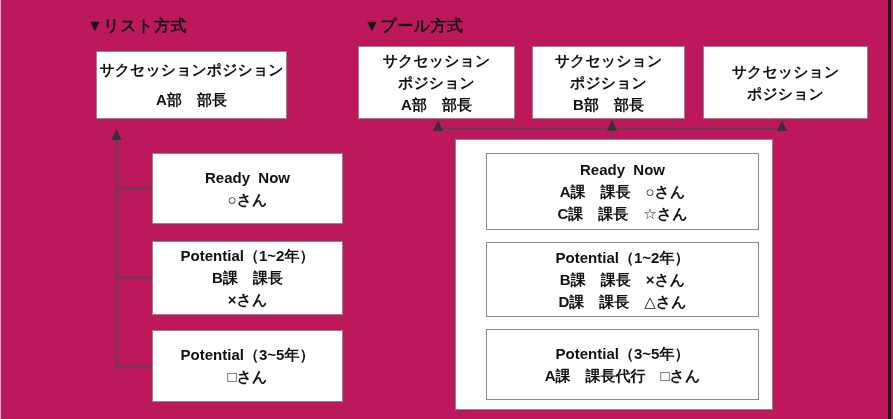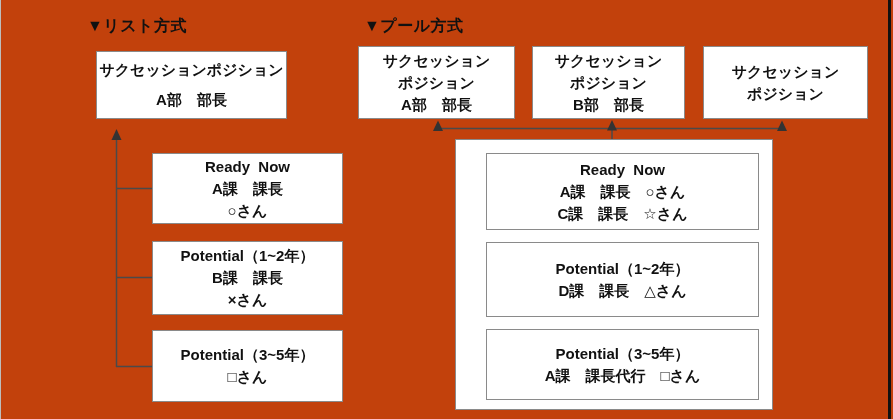--- a/index.html
+++ b/index.html
@@ -1,17 +1,17 @@
 <!DOCTYPE html>
 <html><head>
 <meta charset="utf-8">
 <style>
   * { margin:0; padding:0; box-sizing:border-box; }
   html,body { background:#ffffff; font-family:"Liberation Sans","DejaVu Sans",sans-serif; }
-  #canvas { position:relative; width:893px; height:419px; background:#c2410c; overflow:hidden; }
+  #canvas { position:relative; width:893px; height:419px; background:#be185d; overflow:hidden; }
 
   .heading { position:absolute; font-size:16px; font-weight:bold; color:#111; white-space:pre; letter-spacing:0.5px; }
 
   .box { position:absolute; background:#ffffff; border:1.4px solid #8a8a8a;
          display:flex; flex-direction:column; justify-content:center; align-items:center;
          text-align:center; }
   .ln  { font-size:15px; font-weight:bold; color:#111; line-height:22px; white-space:pre; }
 
   .pool-frame { position:absolute; background:#ffffff; border:1.4px solid #8a8a8a; }
   .pool-frame .box { left:30px; width:273px; }
@@ -47,21 +47,20 @@
 
   <div class="heading" style="left:87px; top:16px;">▼リスト方式</div>
 
   <div class="box" style="left:96px; top:51px; width:191px; height:68px;gap:8px;">
     <div class="ln">サクセッションポジション</div>
     <div class="ln">A部　部長</div>
   </div>
 
   <div class="box" style="left:152px; top:153px; width:191px; height:71px;">
     <div class="ln">Ready  Now</div>
-    <div class="ln">A課　課長</div>
     <div class="ln">○さん</div>
   </div>
 
   <div class="box" style="left:152px; top:241px; width:191px; height:74px;">
     <div class="ln">Potential（1~2年）</div>
     <div class="ln">B課　課長</div>
     <div class="ln">×さん</div>
   </div>
 
   <div class="box" style="left:152px; top:330px; width:191px; height:72px;">
@@ -91,20 +90,21 @@
   <div class="pool-frame" style="left:455px; top:139px; width:318px; height:271px;">
 
     <div class="box" style="top:13px; height:77px;">
       <div class="ln">Ready  Now</div>
       <div class="ln">A課　課長　○さん</div>
       <div class="ln">C課　課長　☆さん</div>
     </div>
 
     <div class="box" style="top:102px; height:75px;">
       <div class="ln">Potential（1~2年）</div>
+      <div class="ln">B課　課長　×さん</div>
       <div class="ln">D課　課長　△さん</div>
     </div>
 
     <div class="box" style="top:189px; height:71px;">
       <div class="ln">Potential（3~5年）</div>
       <div class="ln">A課　課長代行　□さん</div>
     </div>
 
   </div>
 

